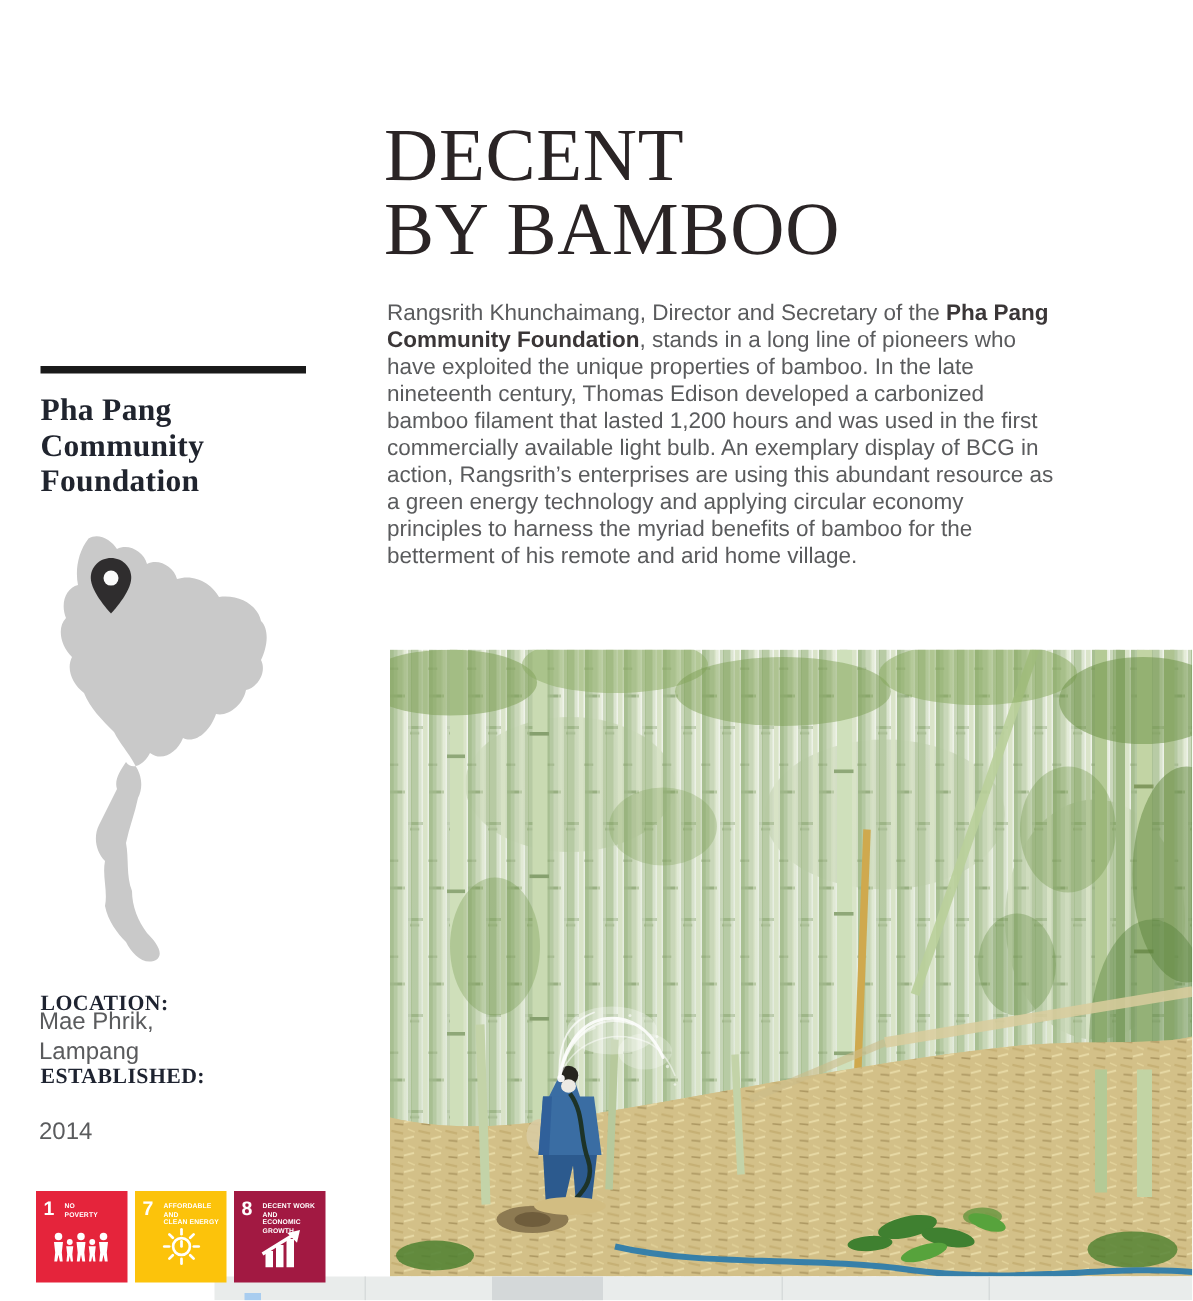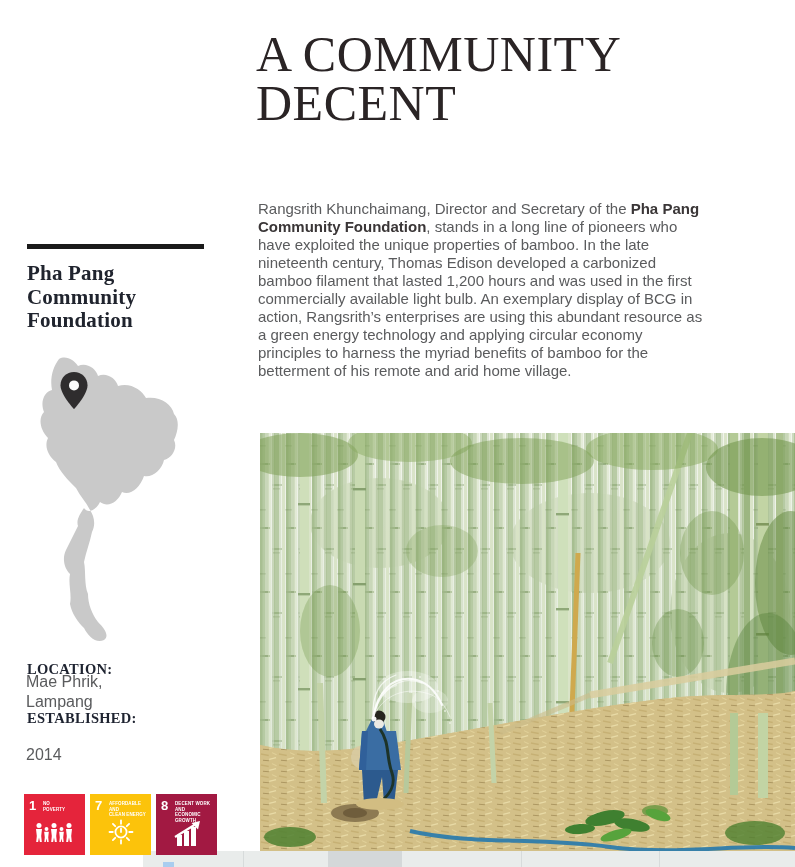--- a/index.html
+++ b/index.html
@@ -134,23 +134,23 @@
           <rect x="5" y="15" width="5" height="11" fill="#fff"></rect>
           <rect x="12" y="11" width="5" height="15" fill="#fff"></rect>
           <rect x="19" y="7" width="5" height="19" fill="#fff"></rect>
           <path d="M3,17 L24,4" stroke="#fff" stroke-width="2.2" fill="none"></path>
           <polygon points="28,1 19.5,3 26,9.5" fill="#fff"></polygon>
         </svg>
       </span>
     </div>
   </div>
 
-  <h1 class="title"><span>A COMMUNITY</span><br>
+  <h1 class="title"><br>
     <span>DECENT</span><br>
-    </h1>
+    <span>BY BAMBOO</span></h1>
 
   <p class="intro"><span>Rangsrith Khunchaimang, Director and Secretary of the </span><b>Pha Pang Community Foundation</b><span>, stands in a long line of pioneers who have exploited the unique properties of bamboo. In the late nineteenth century, Thomas Edison developed a carbonized bamboo filament that lasted 1,200 hours and was used in the first commercially available light bulb. An exemplary display of BCG in action, Rangsrith’s enterprises are using this abundant resource as a green energy technology and applying circular economy principles to harness the myriad benefits of bamboo for the betterment of his remote and arid home village.</span></p>
 
   <figure class="photo">
     <svg width="535" height="418" viewBox="0 0 535 418">
       <defs>
         <linearGradient id="sky" x1="0" y1="0" x2="0" y2="1">
           <stop offset="0" stop-color="#f1f4ec"></stop>
           <stop offset="0.6" stop-color="#e3ebdd"></stop>
           <stop offset="1" stop-color="#dde6d4"></stop>

